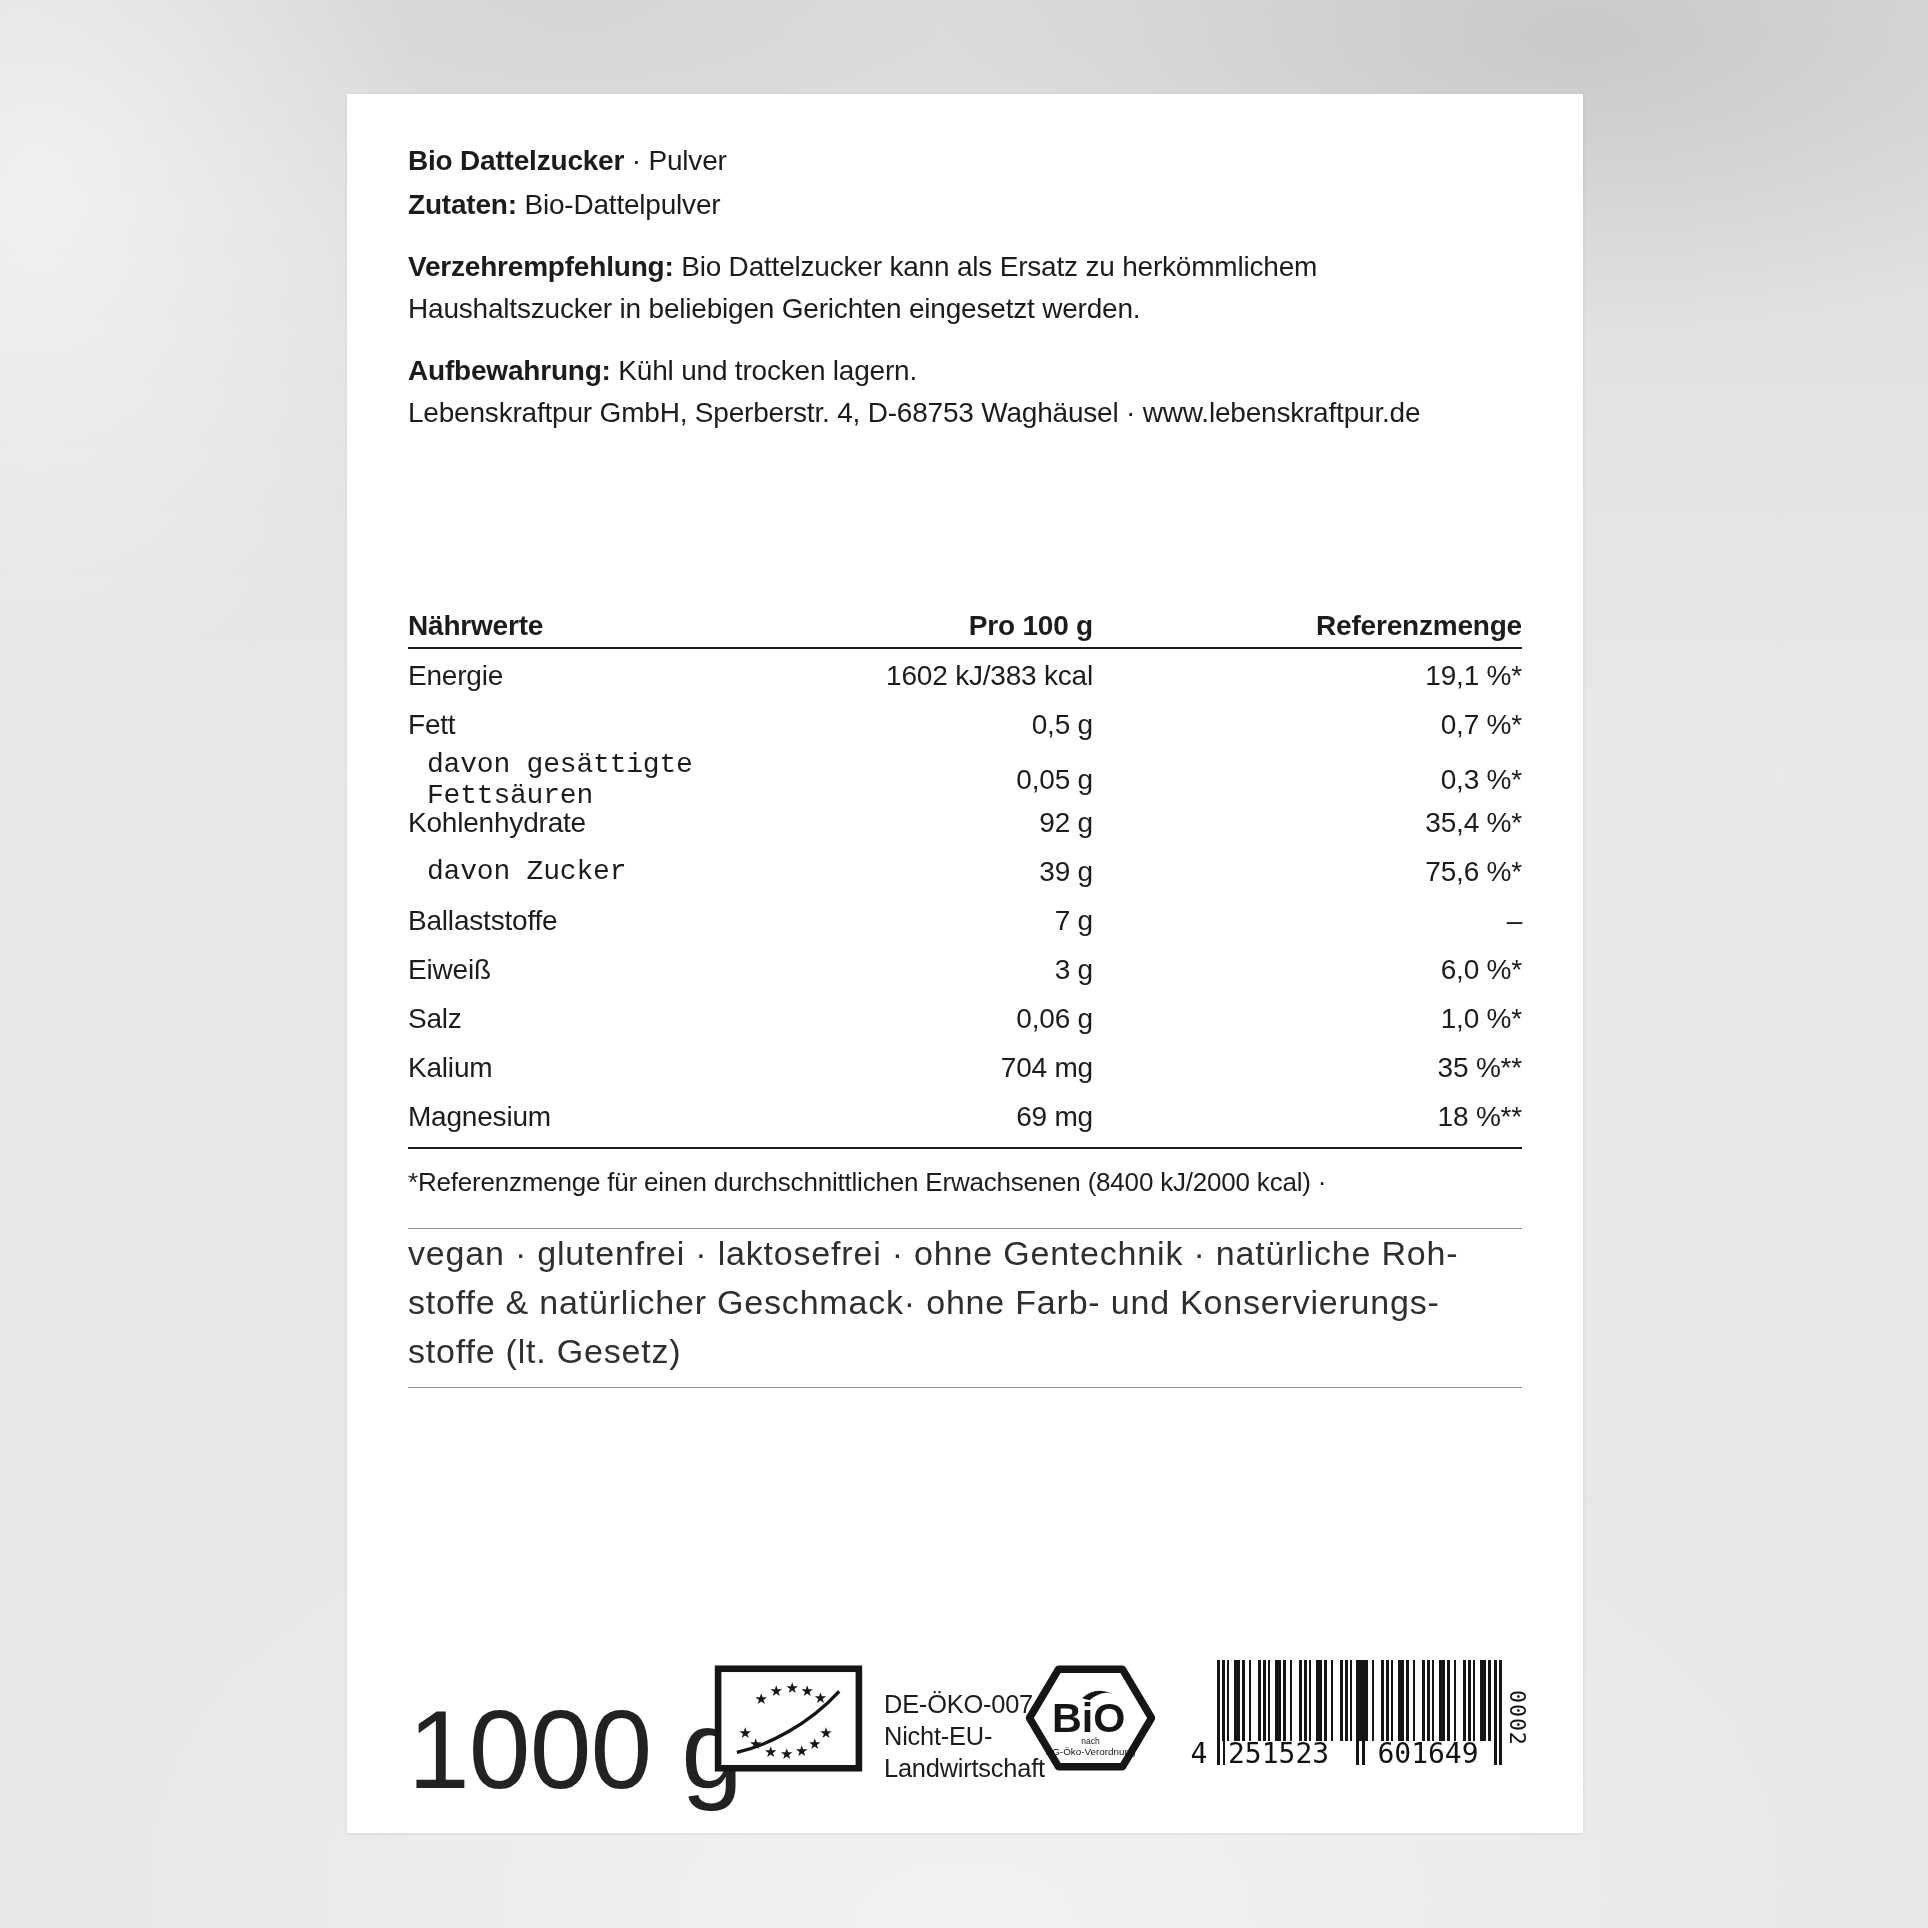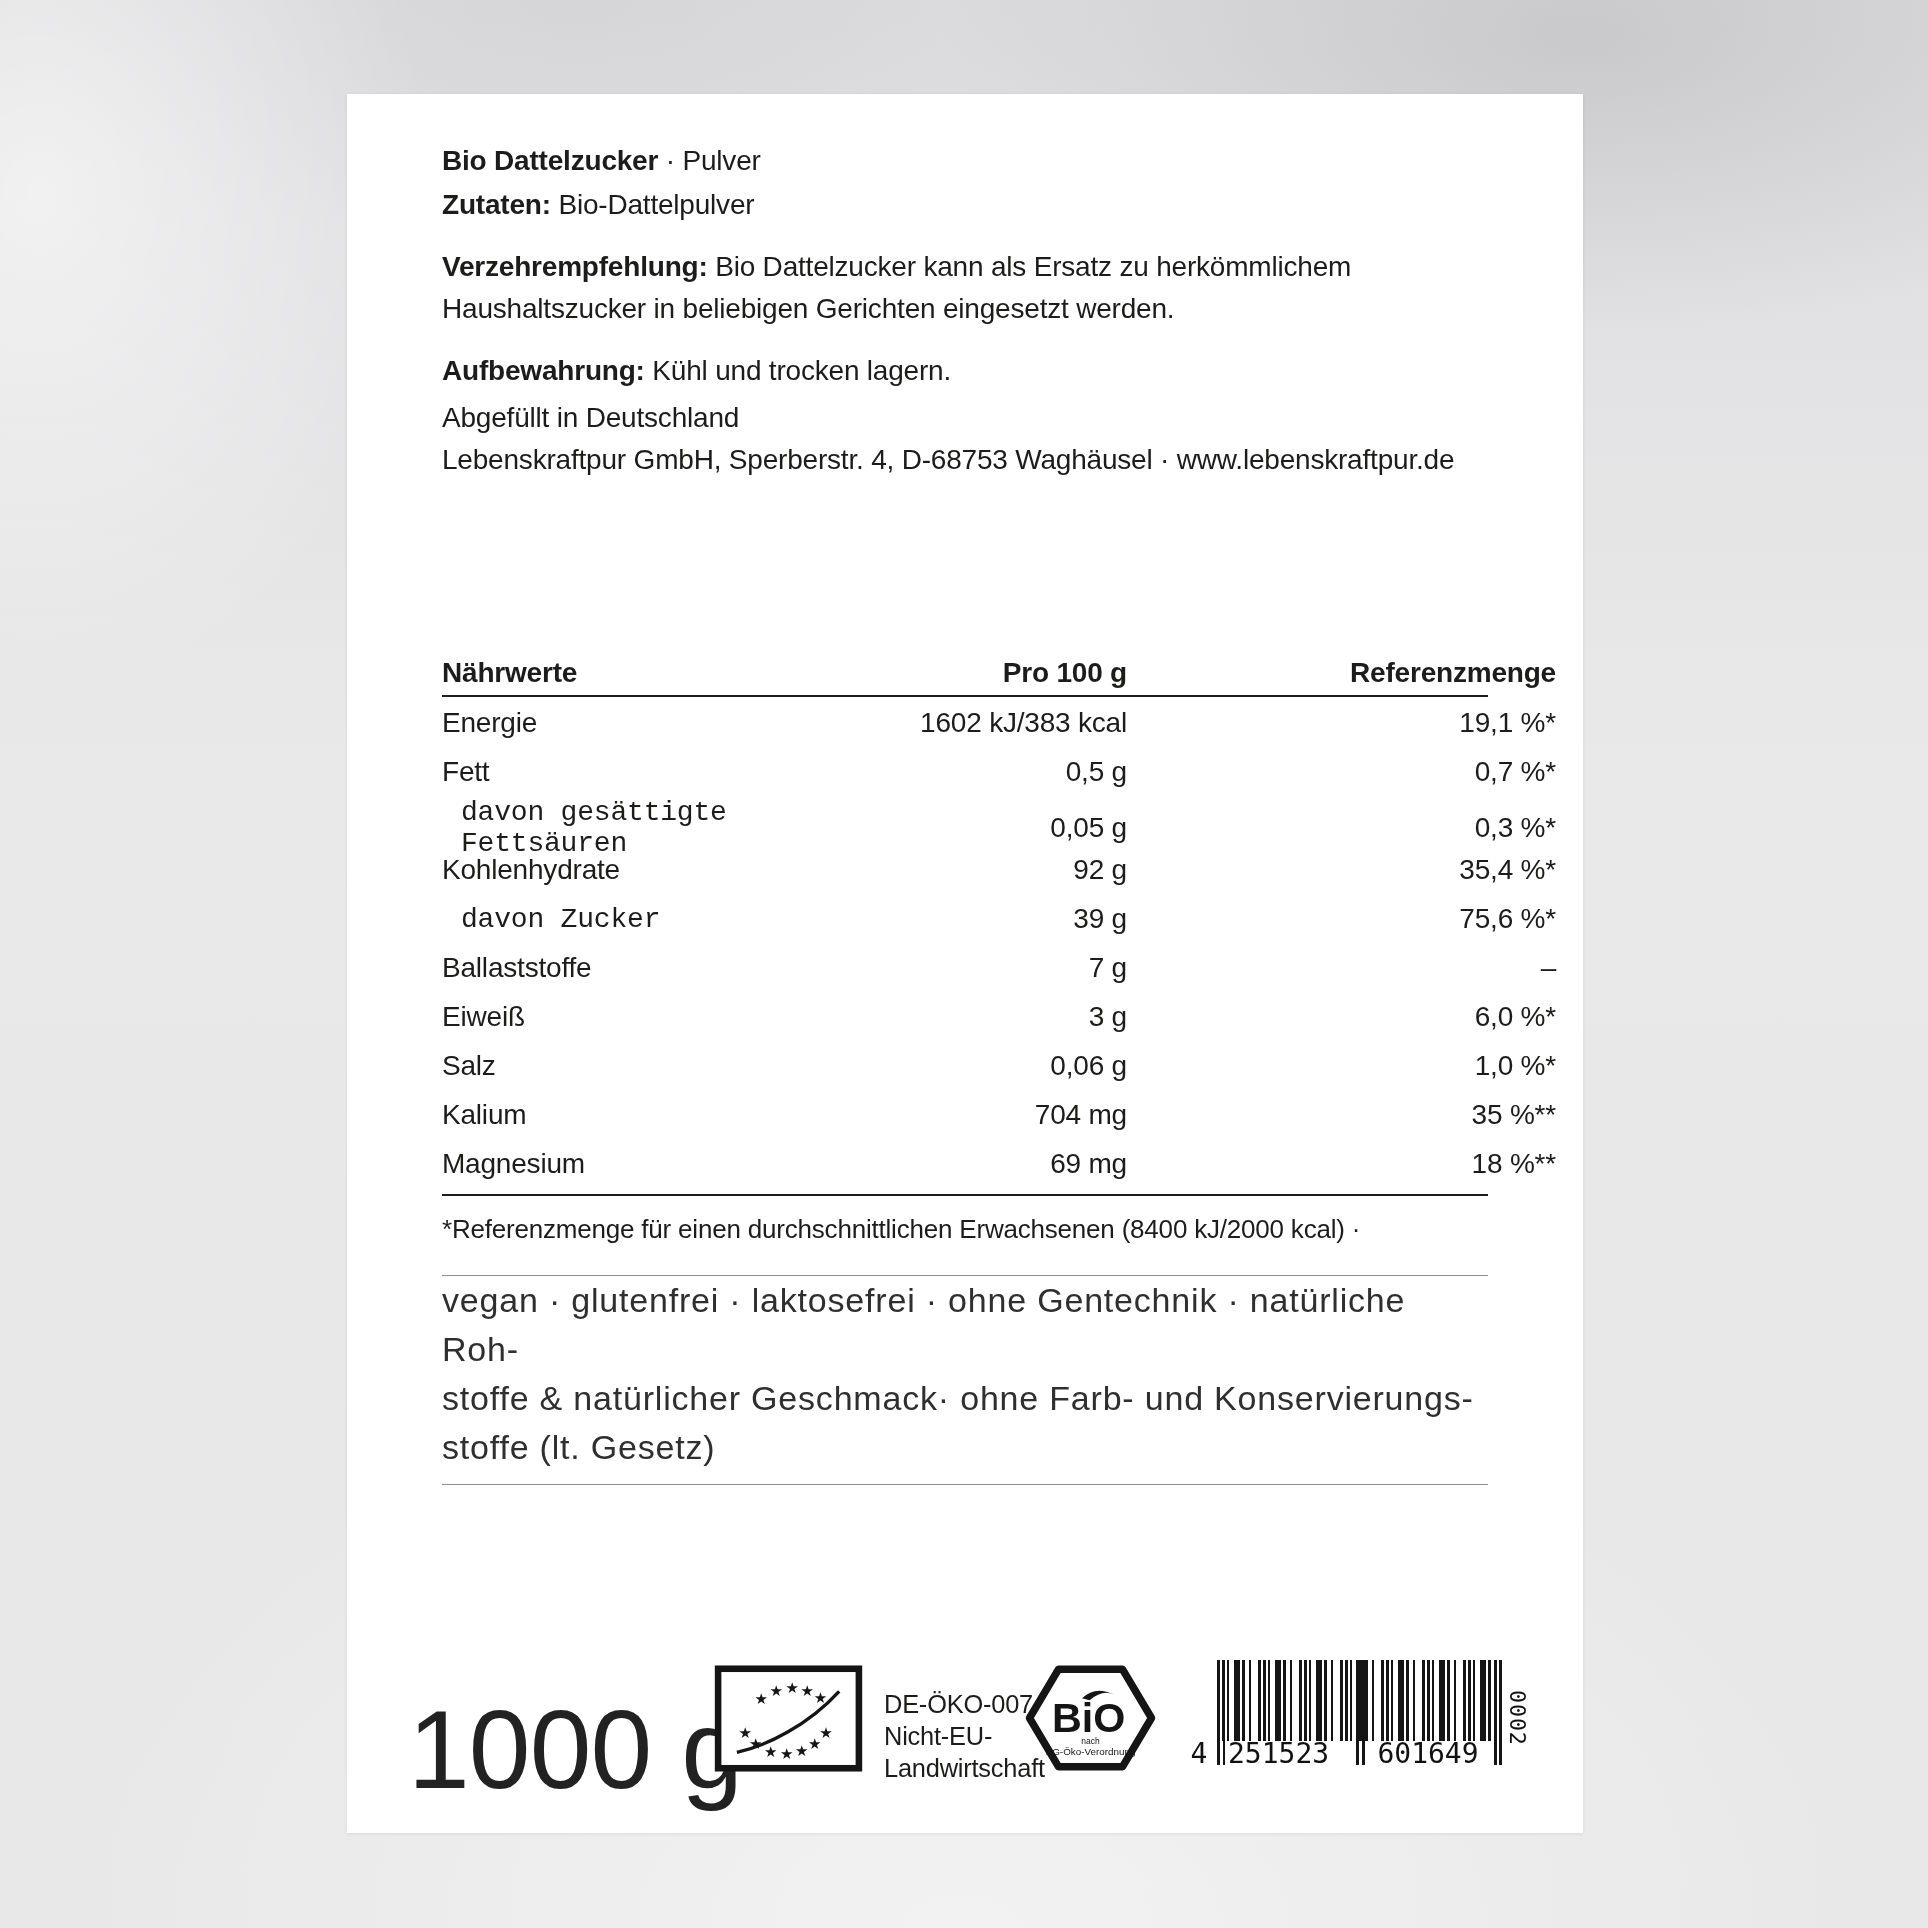--- a/index.html
+++ b/index.html
@@ -15,21 +15,21 @@
       radial-gradient(659px 847px at 2% 10%, rgba(255,255,255,.55), transparent 60%),
       radial-gradient(847px 395px at 30% 0%, rgba(205,205,208,.45), transparent 65%),
       radial-gradient(1318px 753px at 50% 100%, rgba(246,246,246,.75), transparent 75%),
       linear-gradient(#dddddf, #e9e9ea 40%, #e7e7e8);
   }
   .card{
     position:absolute;left:347px;top:94px;width:1236px;height:1739px;
     background:#ffffff;color:#1c1c1b;
     box-shadow:0 0.9px 3.8px rgba(0,0,0,.08);
   }
-  .content{padding:0 95px;letter-spacing:-0.2px;}
+  .content{padding:0 61px;letter-spacing:-0.2px;}
   .line{margin:0;font-size:28px;line-height:40px;}
   .b{font-weight:700;}
   .mt-title{margin-top:47px;}
   .mt-zutaten{margin-top:3.8px;}
   .mt-usage{margin-top:21px;line-height:42px;}
   .mt-storage{margin-top:21px;}
   .mt-origin{margin-top:7.5px;}
   .mt-address{margin-top:1.9px;}
 
   
@@ -92,21 +92,20 @@
       <p class="line mt-usage">
         <span class="b">Verzehrempfehlung:</span>
         <span>Bio Dattelzucker kann als Ersatz zu herkömmlichem Haushaltszucker in beliebigen Gerichten eingesetzt werden.</span>
       </p>
 
       <p class="line mt-storage">
         <span class="b">Aufbewahrung:</span>
         <span>Kühl und trocken lagern.</span>
       </p>
 
-      <p class="line mt-origin">Abgefüllt in Deutschland</p>
       <p class="line mt-address">Lebenskraftpur GmbH, Sperberstr. 4, D-68753 Waghäusel · www.lebenskraftpur.de</p>
 
       <div class="ntable">
         <div class="nhead">
           <div class="h1">Nährwerte</div>
           <div class="h2">Pro 100 g</div>
           <div class="h3">Referenzmenge</div>
         </div>
         <hr class="nrule">
         <div class="nrows">

